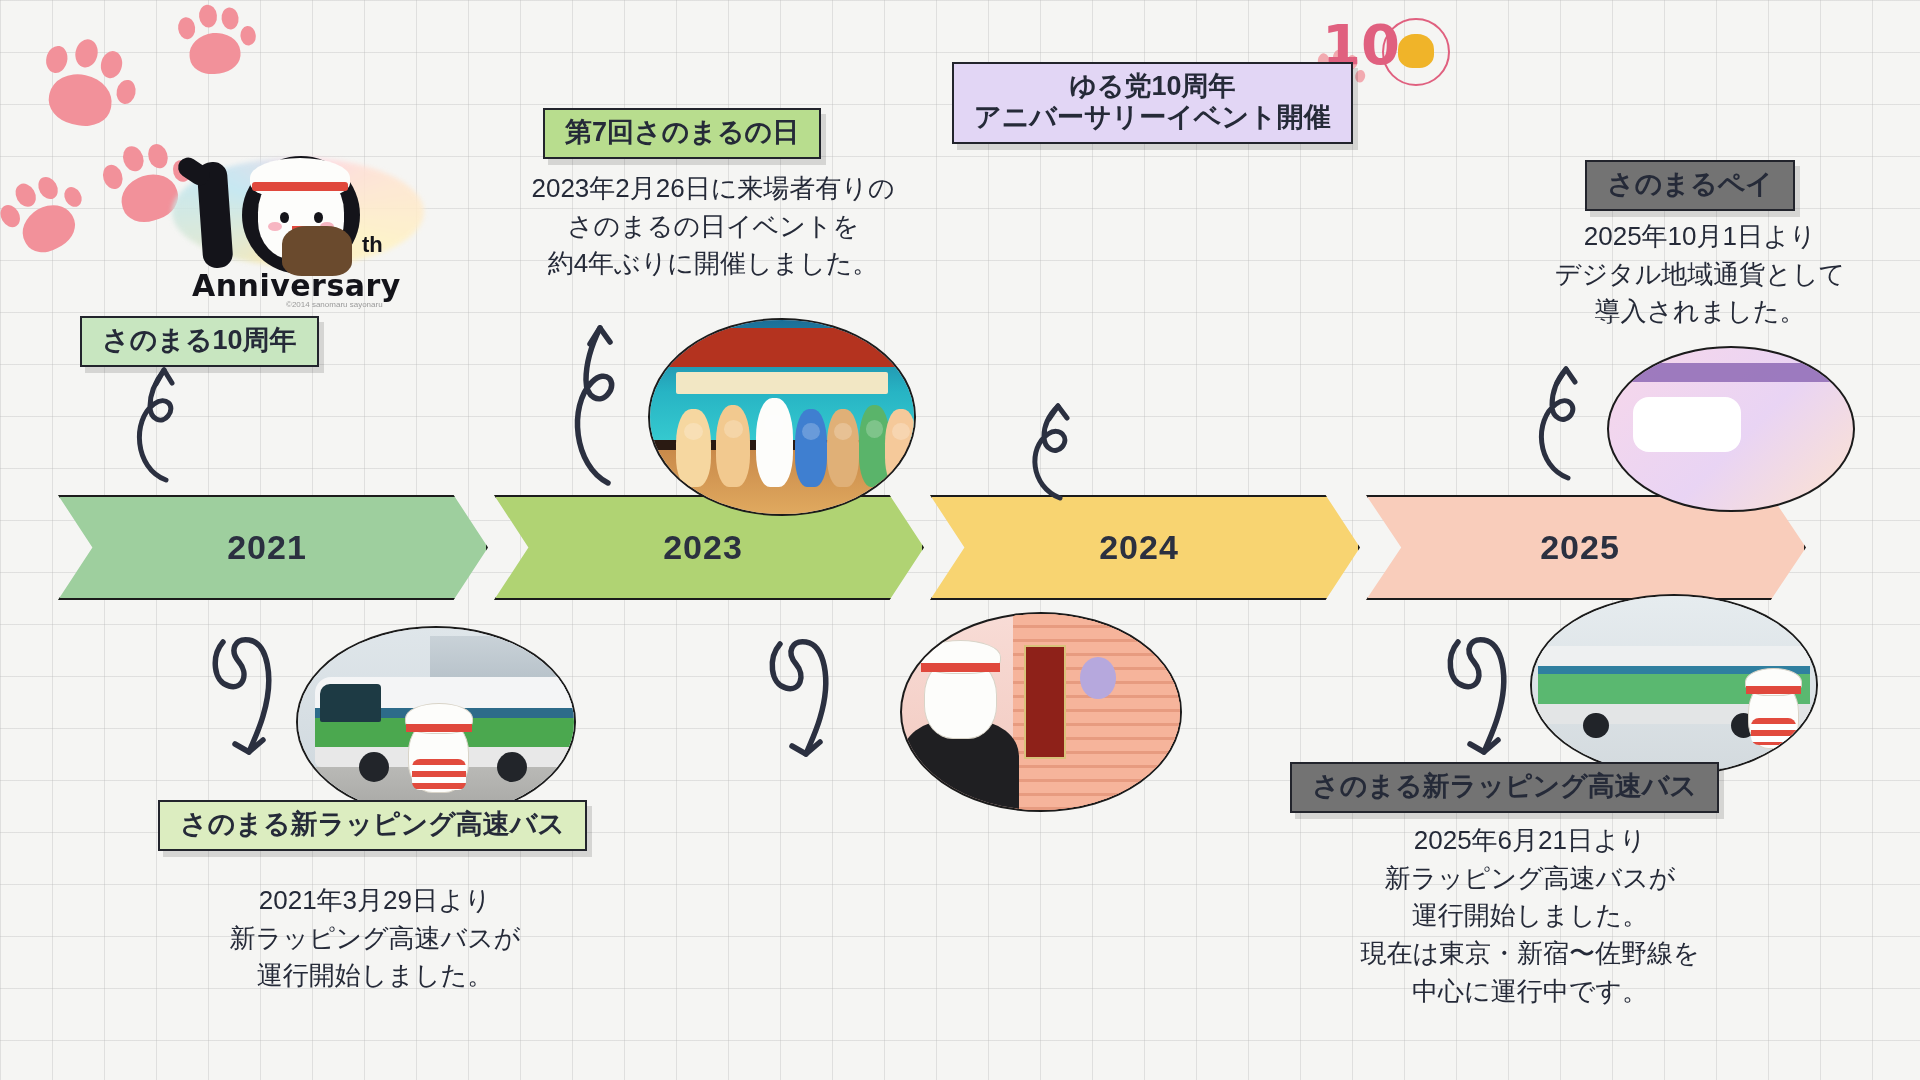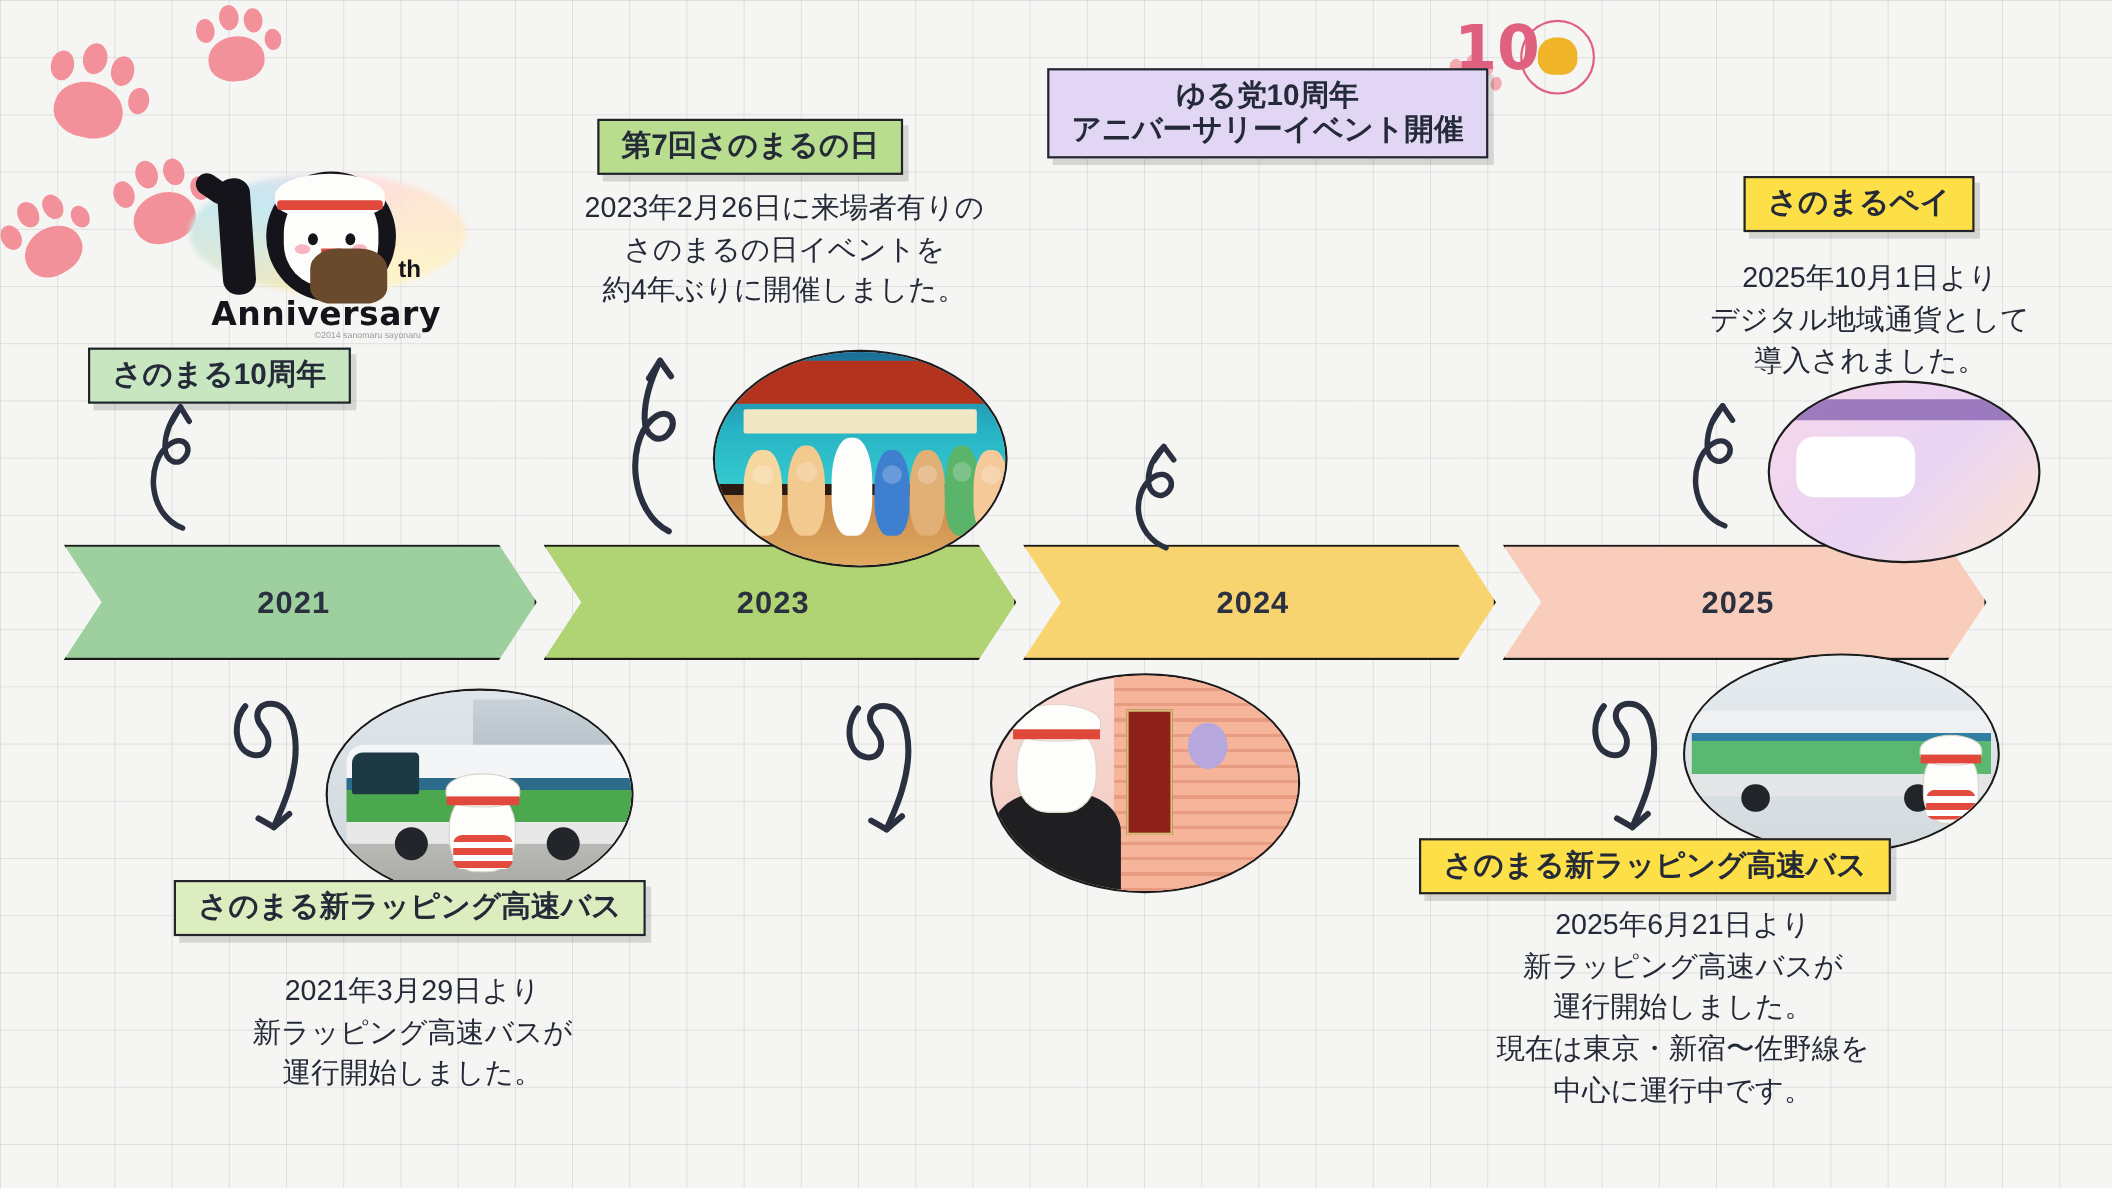--- a/index.html
+++ b/index.html
@@ -28,38 +28,38 @@
   .paw .t { position:absolute; background:#f2919a; border-radius:50%; }
 
   
   .band { position:absolute; left:58px; top:495px; width:1810px; height:105px; }
   .seg {
     position:absolute; top:0; height:105px;
     border:2.5px solid #1b1b1b;
     display:flex; align-items:center; justify-content:center;
   }
   .seg span {
-    font-size:28px; font-weight:700; letter-spacing:1px; color:#2b3040;
+    font-size:34px; font-weight:700; letter-spacing:1px; color:#2b3040;
     transform: translateX(-6px);
   }
 
   
   .chip {
     position:absolute;
     border:2.2px solid #22242c;
     padding:7px 20px 9px;
     font-size:27px; font-weight:700; white-space:nowrap;
     box-shadow: 5px 6px 0 rgba(0,0,0,.13);
     line-height:1.15;
     text-align:center;
   }
   .chip.green { background:#b8dd8e; }
   .chip.lgreen { background:#dcedc0; }
   .chip.purple { background:#e2d6f5; }
-  .chip.peach { background:#fde047;text-align:right; }
+  .chip.peach { background:#737373;text-align:right; }
   .chip.mint { background:#c8e6c0; }
 
   
   .para {
     position:absolute; text-align:center;
     font-size:26px; line-height:1.45; font-weight:500; color:#252a38;
     white-space:pre-line;
   }
 
   
@@ -333,21 +333,21 @@
 
   <div class="arrow" style="left:1010px; top:400px;">
     <svg width="74" height="100" viewBox="0 0 74 100">
       <path d="M50 98 C20 86, 18 48, 38 34 C50 26, 60 38, 52 47 C46 54, 34 50, 34 36 C34 22, 42 12, 48 6" fill="none" stroke="#2b3040" stroke-width="5" stroke-linecap="round"></path>
       <path d="M48 6 L39 19 M48 6 L57 18" fill="none" stroke="#2b3040" stroke-width="5" stroke-linecap="round"></path>
     </svg>
   </div>
 
   <div class="chip peach" style="left:1585px; top:160px;">さのまるペイ</div>
 
-  <div class="para" style="left:1500px; top:234px; width:400px;">2025年10月1日より
+  <div class="para" style="left:1500px; top:218px; width:400px;">2025年10月1日より
 デジタル地域通貨として
 導入されました。</div>
 
   <div class="photo ph-pay" style="left:1607px; top:346px; width:248px; height:166px;">
     <div class="inner">
       <div class="strip"></div>
       <div class="pill"></div>
     </div>
   </div>
 

